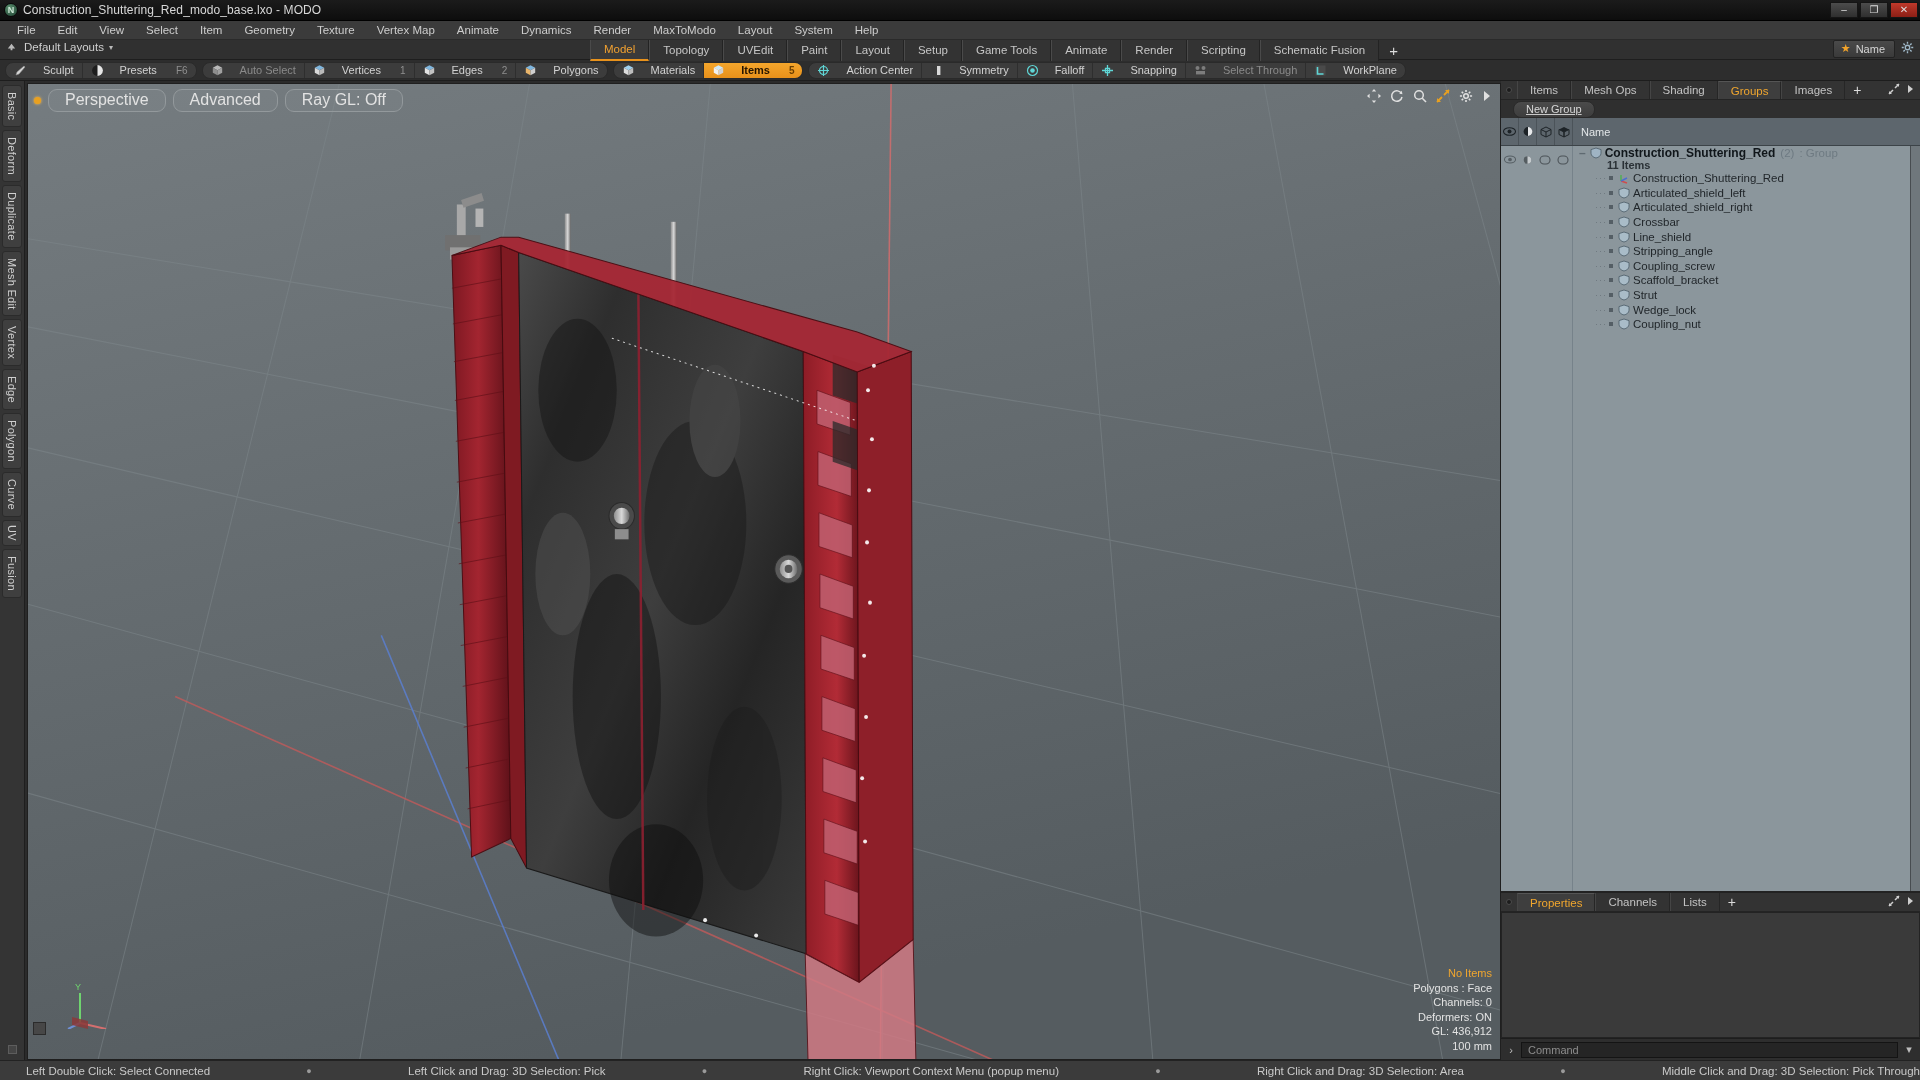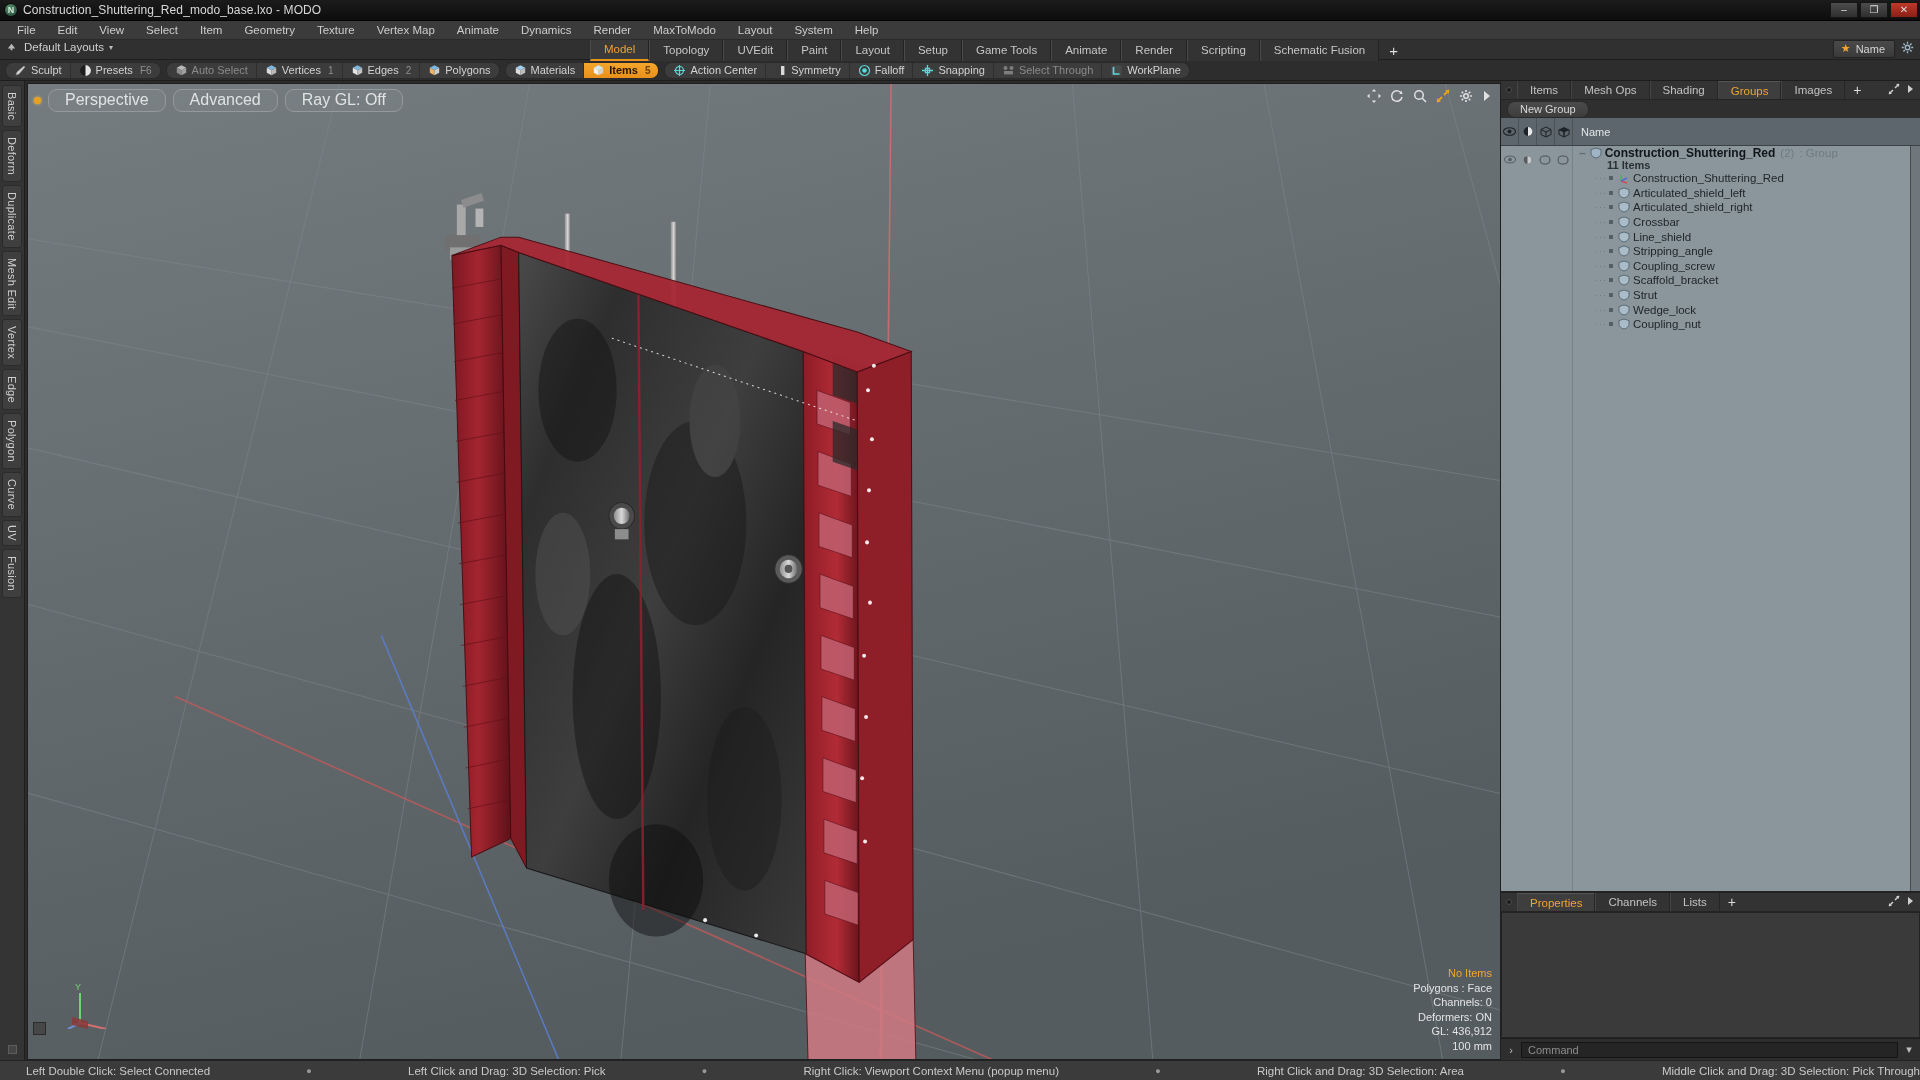--- a/index.html
+++ b/index.html
@@ -71,21 +71,21 @@
   
   .modebar {
     height: 21px; background: #2d2d2d; display:flex; align-items:center; gap:5px;
     padding: 0 5px; flex: none; border-bottom: 1px solid #1d1d1d;
   }
   .mgroup {
     display:flex; align-items:stretch; height:17px;
     background:#3c3c3c; border:1px solid #2a2a2a; border-radius:8px; overflow:hidden;
   }
   .mbtn {
-    display:flex; align-items:center; gap:4px; padding: 0 8px;
+    display:flex; align-items:center; gap:16px; padding: 0 8px;
     font-size: 11px; color:#d2d2d2; border-right: 1px solid #2e2e2e; white-space:nowrap;
   }
   .mbtn:last-child { border-right: none; }
   .mbtn.dim { color: #8a8a8a; }
   .mbtn.sel { background: linear-gradient(#f4a62c,#e8901a); color: #241400; font-weight: bold; }
   .mbtn .num { font-size:10px; color:#8f8f8f; margin-left:3px; }
   .mbtn.sel .num { color: #6b3f00; }
   .ico { width:13px; height:13px; display:block; flex:none; }
 
   
@@ -147,21 +147,21 @@
   .rtabbar .grip { width: 16px; display:flex; align-items:center; justify-content:center; }
   .grip-dot { width:6px;height:6px;border-radius:50%;background:#1c1c1c;border:1px solid #4b4b4b;}
   .rtab {
     font-size: 11.5px; color: #c3c3c3; padding: 0 12px; display:flex; align-items:center;
     border-left:1px solid #454545; border-right:1px solid #262626;
   }
   .rtab.active { color:#f0a62e; background:#3e3e3e; border-top:1px solid #555; }
   .rtab.plus { border:none; color:#dcdcdc; font-size:14px; padding:0 8px; }
   .rtab-right { margin-left:auto; display:flex; align-items:center; gap:6px; padding-right:5px; color:#cfcfcf; }
 
-  .newgroup-row { height: 18px; background:#2f2f2f; display:flex; align-items:center; padding-left:6px; flex:none;}
+  .newgroup-row { height: 18px; background:#2f2f2f; display:flex; align-items:center; padding-left:12px; flex:none;text-decoration:underline;}
   .newgroup-btn {
     font-size: 11px; color:#d8d8d8; background: linear-gradient(#4b4b4b,#3d3d3d);
     border:1px solid #2a2a2a; border-radius: 8px; padding: 0 12px; line-height:15px;
   }
 
   .listhead { height: 28px; background:#5d666d; display:flex; align-items:stretch; flex:none; border-bottom:1px solid #3c4348;}
   .lh-col { width: 18px; border-right:1px solid #4b5359; display:flex;align-items:center;justify-content:center; }
   .lh-name { flex:1; font-size: 11px; color:#e2e6e8; padding-left:8px; display:flex; align-items:center; }
 
   .listbody { flex:1; background: #8b969c; min-height:0; position:relative; overflow:hidden; display:flex; }

